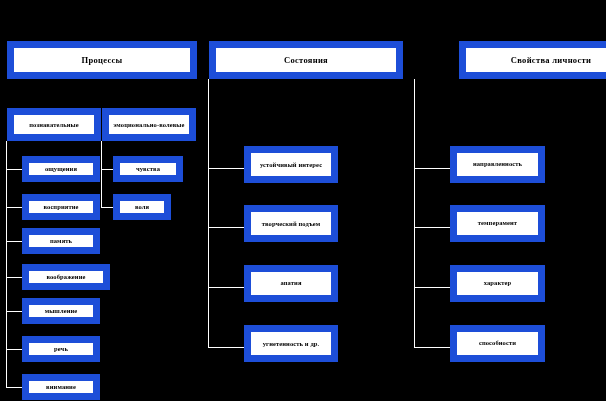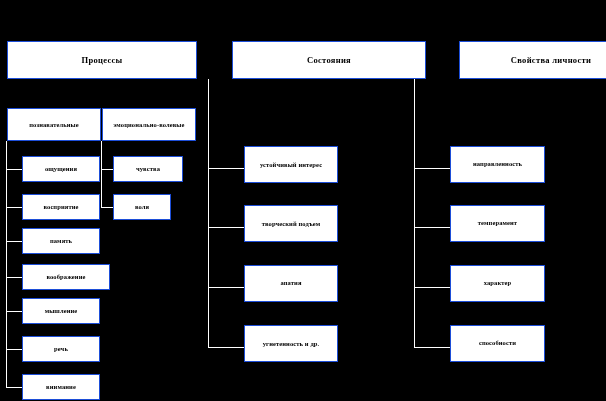--- a/index.html
+++ b/index.html
@@ -15,21 +15,21 @@
     position: relative;
     width: 606px;
     height: 401px;
     background: #000000;
     overflow: hidden;
   }
   
   .box {
     position: absolute;
     background: #ffffff;
-    border: 1px solid #1d4ed8;
+    border: 7px solid #1d4ed8;
     box-sizing: border-box;
     display: flex;
     align-items: center;
     justify-content: center;
     text-align: center;
     color: #000000;
     font-weight: bold;
     line-height: 1.25;
     overflow: hidden;
   }
@@ -70,21 +70,21 @@
 </style>
 </head>
 <body>
 
 <div id="diagram">
 
   <div class="box header-box" style="left:7px; top:41px; width:190px; height:38px;">
     <span>Процессы</span>
   </div>
 
-  <div class="box header-box" style="left:209px; top:41px; width:194px; height:38px;margin-left:23px;">
+  <div class="box header-box" style="left:209px; top:41px; width:194px; height:38px;">
     <span>Состояния</span>
   </div>
 
   <div class="box header-box" style="left:415px; top:41px; width:184px; height:38px;margin-left:44px;">
     <span>Свойства личности</span>
   </div>
 
   <div class="box sub-box two-line" style="left:7px; top:108px; width:94px; height:33px;">
     <span>познавательные</span>
   </div>

